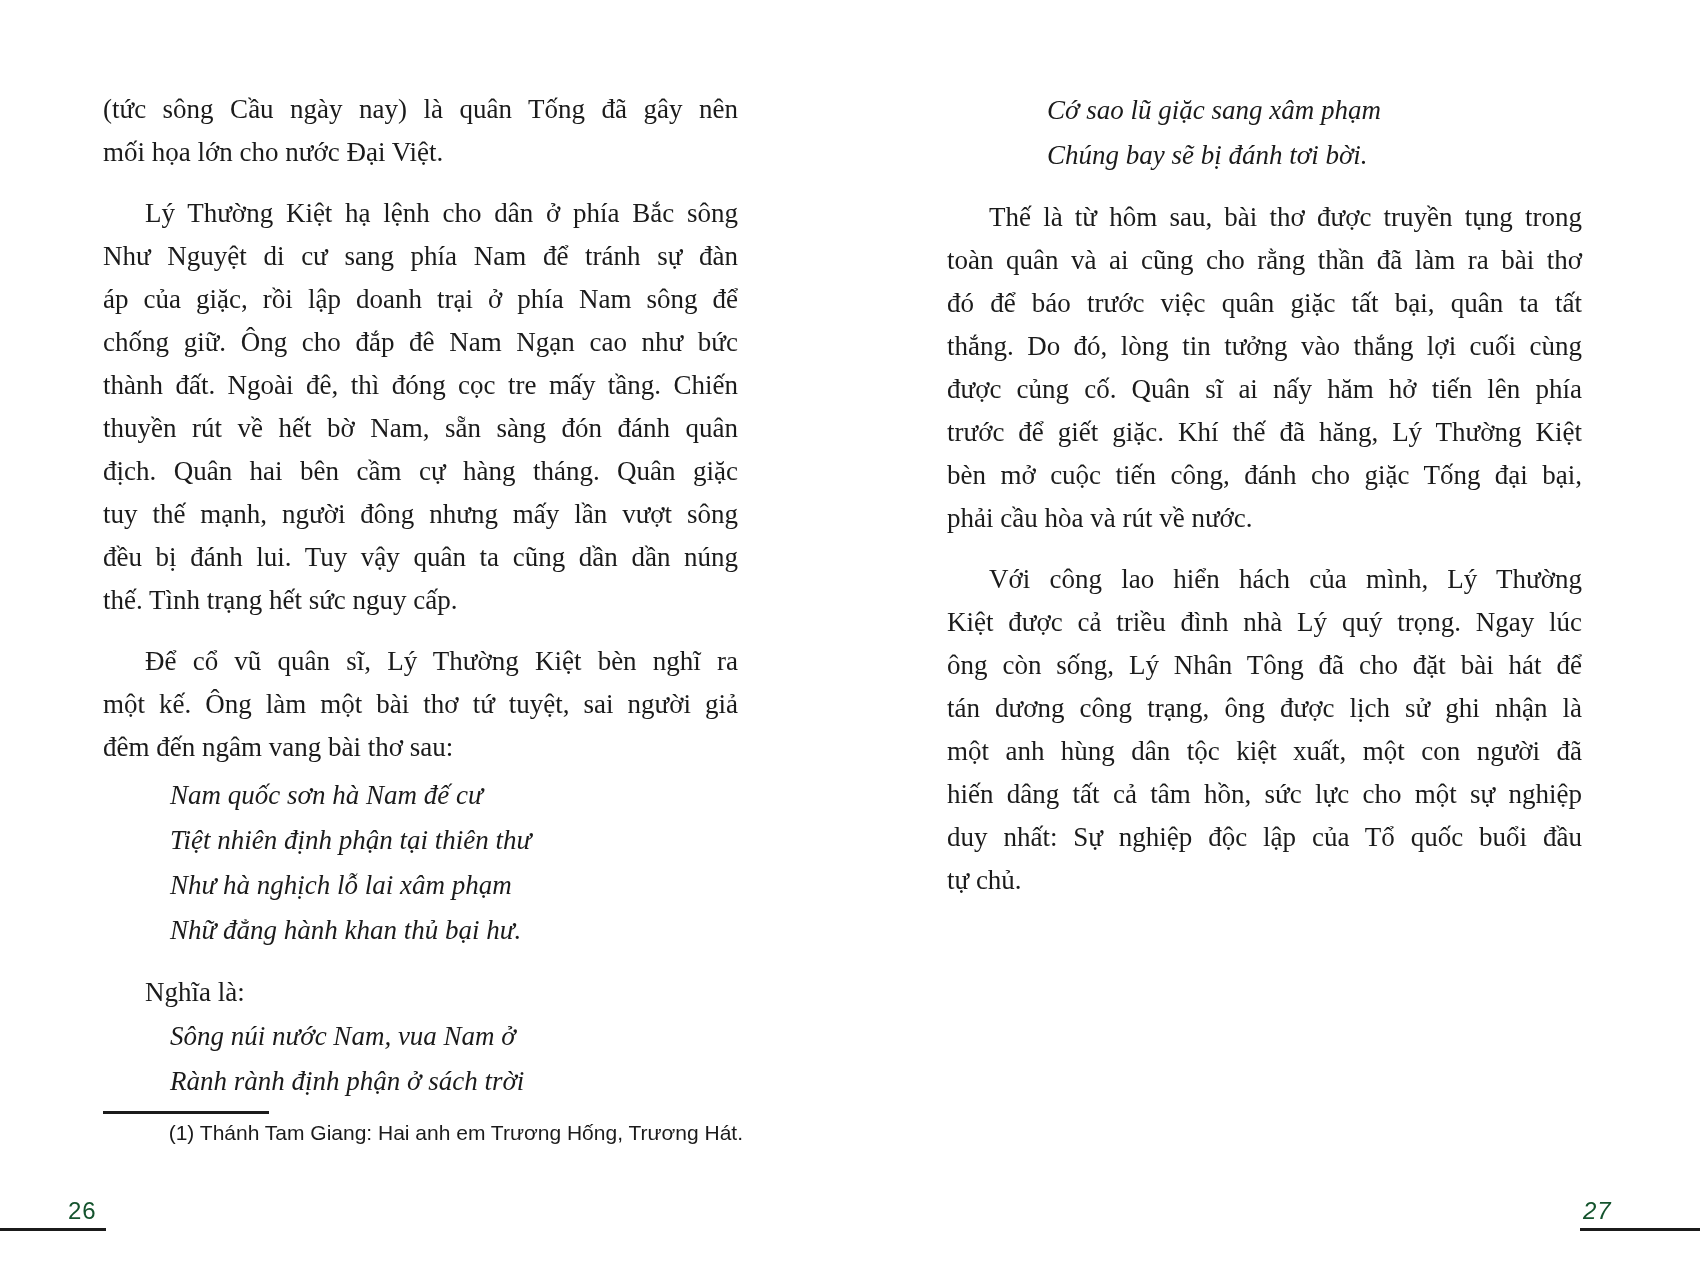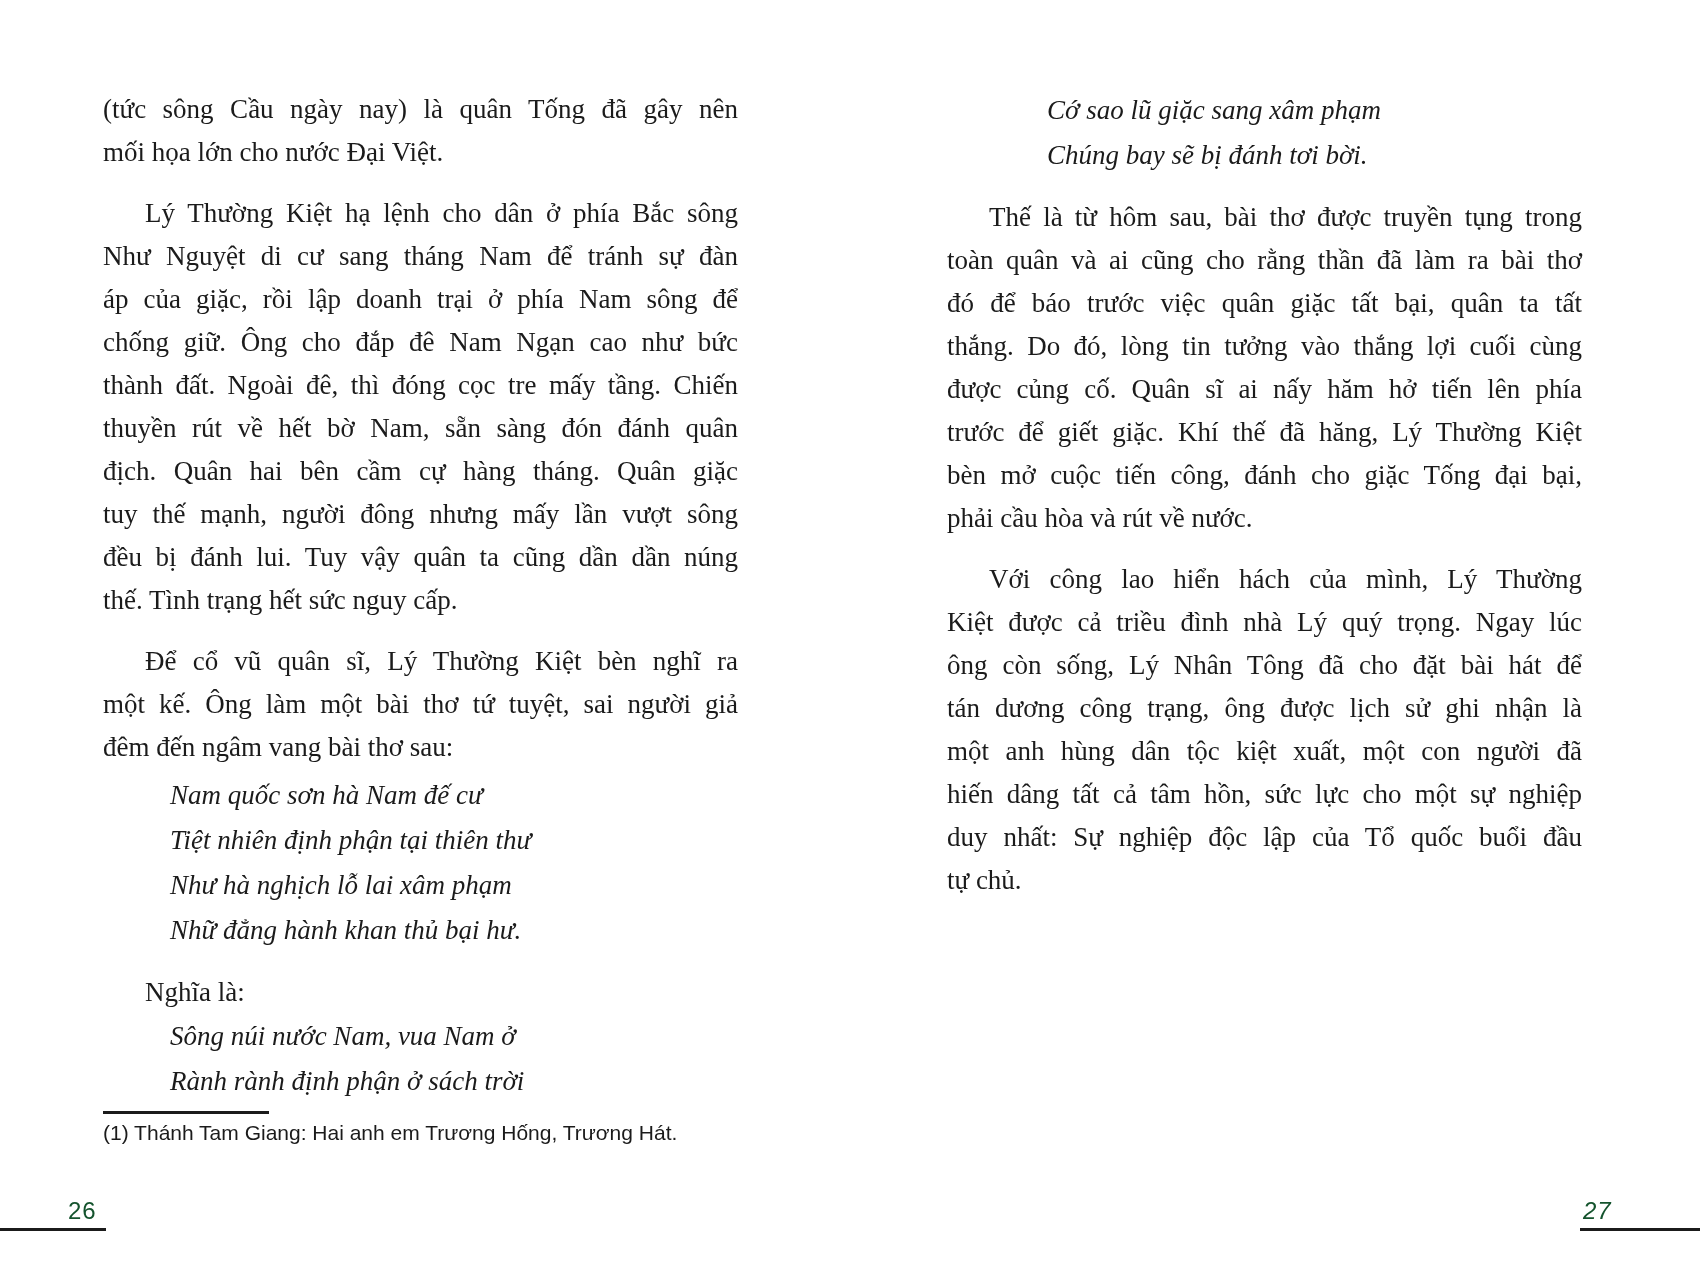--- a/index.html
+++ b/index.html
@@ -58,20 +58,21 @@
   }
   .footnote {
     position: absolute;
     left: 103px;
     top: 1118px;
     width: 640px;
     font-family: "Liberation Sans", "DejaVu Sans", sans-serif;
     font-size: 21px;
     line-height: 30px;
     color: #1b1b1b;
+    text-align: right;
   }
 
   .pagenum {
     position: absolute;
     font-family: "Liberation Sans", "DejaVu Sans", sans-serif;
     font-size: 24px;
     line-height: 31px;
     color: #14532d;
     letter-spacing: 1px;
   }
@@ -90,21 +91,21 @@
 </head>
 <body>
 
 <div class="spread">
 
   <div class="page page-left">
     <div class="column col-left">
         <div class="line justify">(tức sông Cầu ngày nay) là quân Tống đã gây nên</div>
         <div class="line">mối họa lớn cho nước Đại Việt.</div>
         <div class="line justify indent gap">Lý Thường Kiệt hạ lệnh cho dân ở phía Bắc sông</div>
-        <div class="line justify">Như Nguyệt di cư sang tháng Nam để tránh sự đàn</div>
+        <div class="line justify">Như Nguyệt di cư sang phía Nam để tránh sự đàn</div>
         <div class="line justify">áp của giặc, rồi lập doanh trại ở phía Nam sông để</div>
         <div class="line justify">chống giữ. Ông cho đắp đê Nam Ngạn cao như bức</div>
         <div class="line justify">thành đất. Ngoài đê, thì đóng cọc tre mấy tầng. Chiến</div>
         <div class="line justify">thuyền rút về hết bờ Nam, sẵn sàng đón đánh quân</div>
         <div class="line justify">địch. Quân hai bên cầm cự hàng tháng. Quân giặc</div>
         <div class="line justify">tuy thế mạnh, người đông nhưng mấy lần vượt sông</div>
         <div class="line justify">đều bị đánh lui. Tuy vậy quân ta cũng dần dần núng</div>
         <div class="line">thế. Tình trạng hết sức nguy cấp.</div>
         <div class="line justify indent gap">Để cổ vũ quân sĩ, Lý Thường Kiệt bèn nghĩ ra</div>
         <div class="line justify">một kế. Ông làm một bài thơ tứ tuyệt, sai người giả</div>

